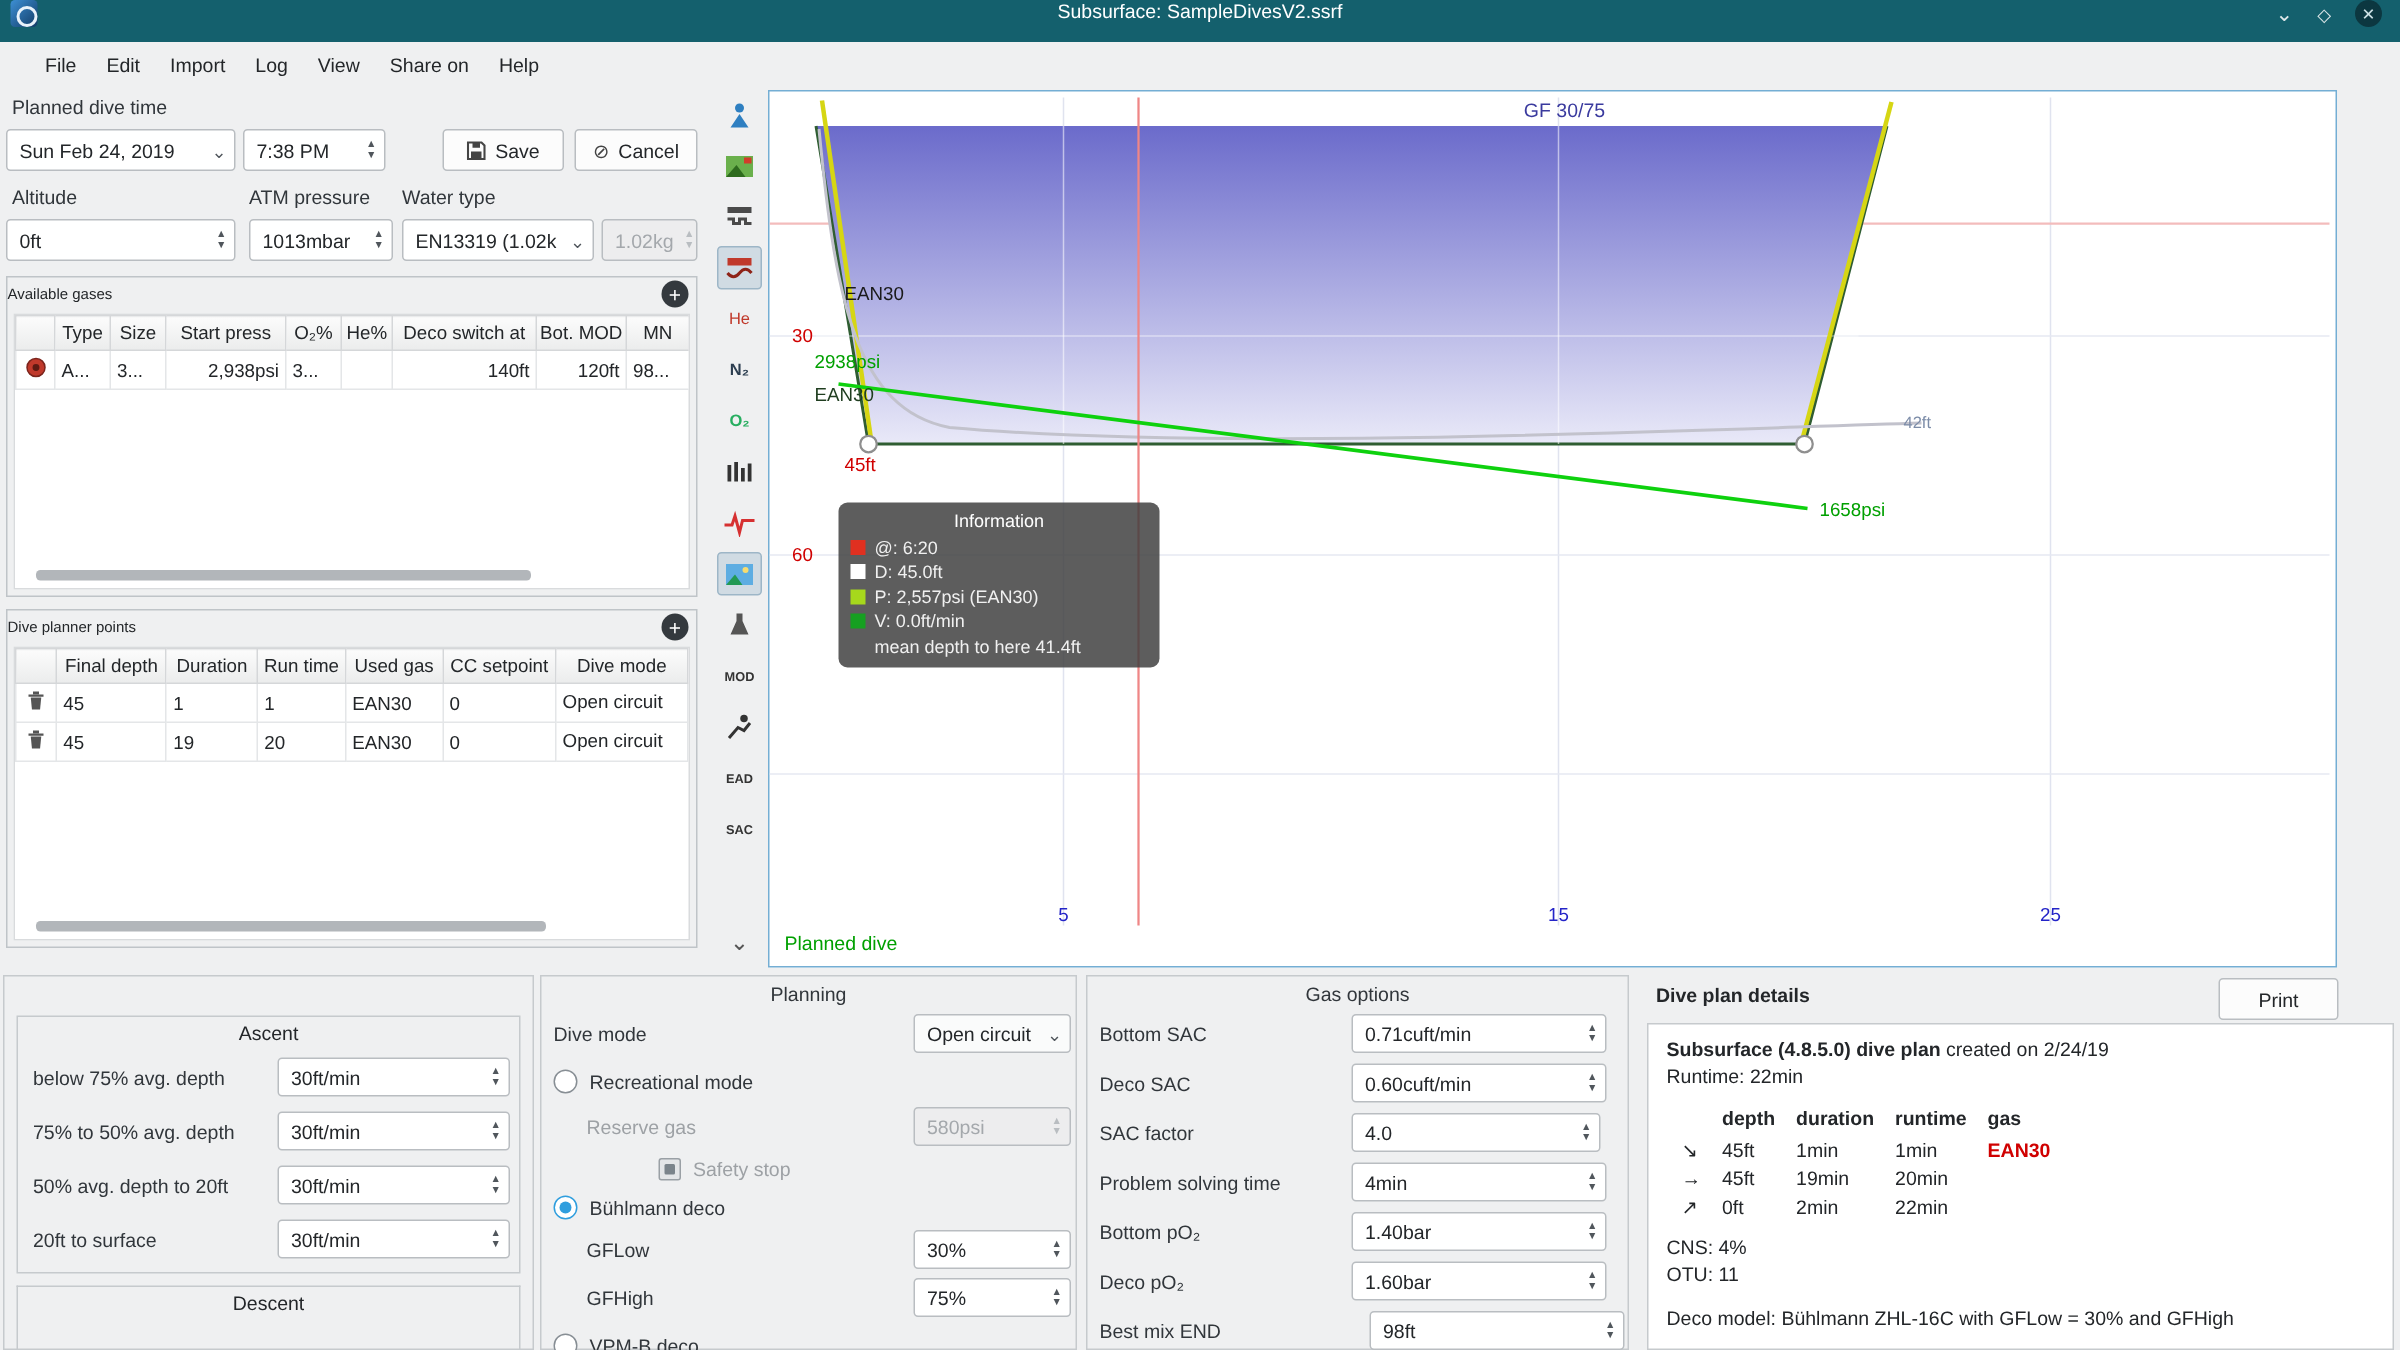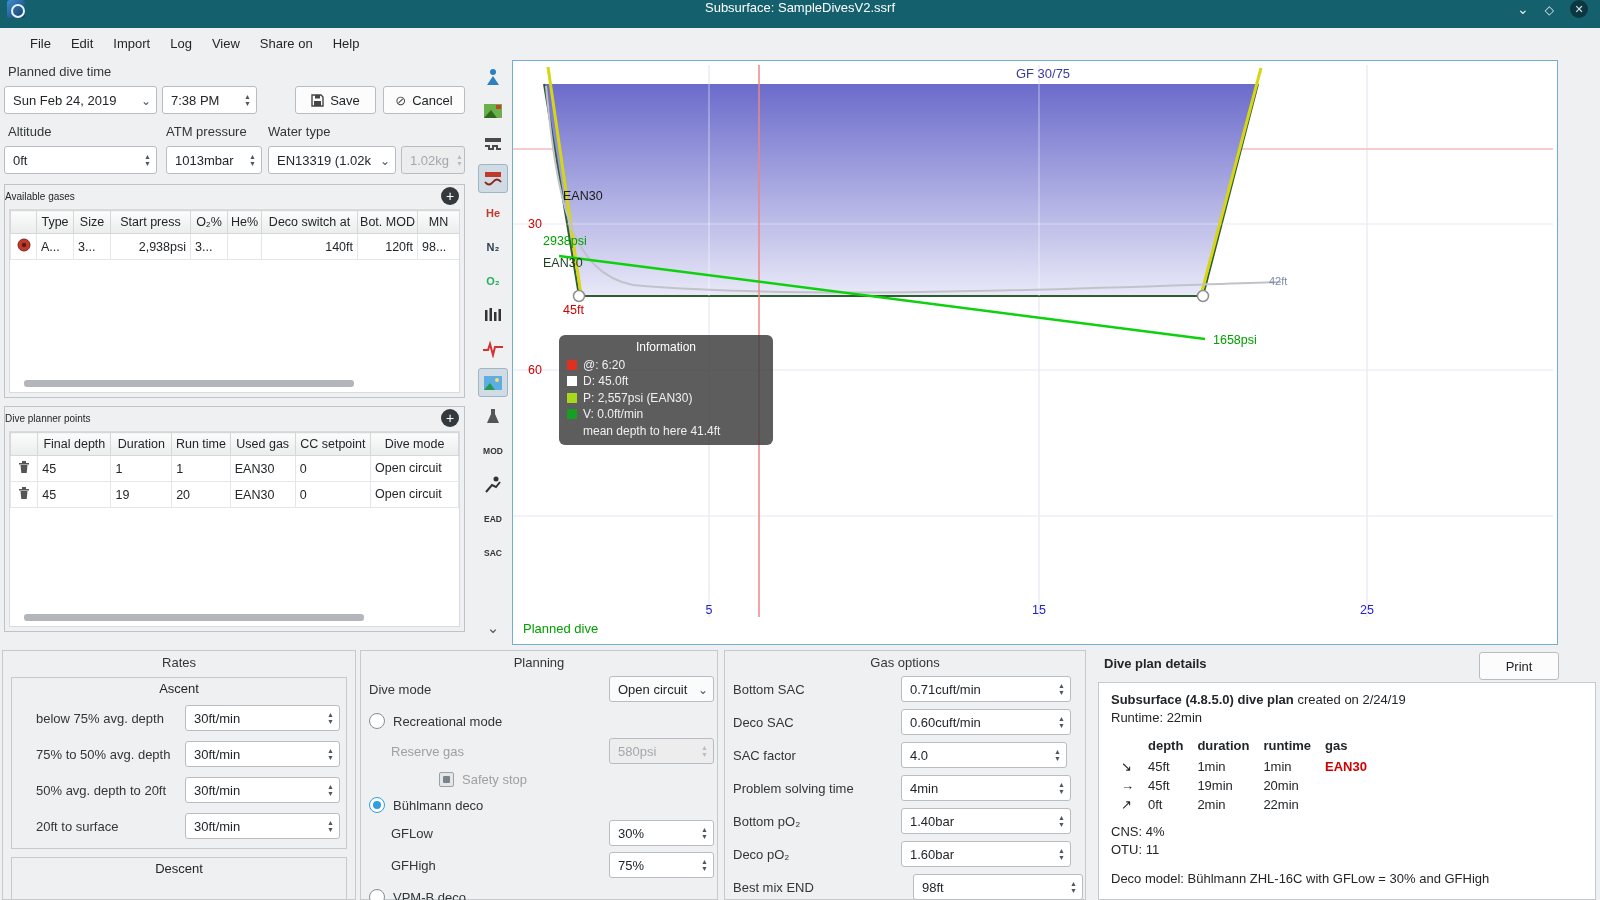--- a/index.html
+++ b/index.html
@@ -46,41 +46,41 @@
   .gbox-content{position:absolute;left:4px;top:24px;right:4px;bottom:4px;background:#fff;border:1px solid #d9dbdd;overflow:hidden}
   .tbl{border-collapse:collapse;table-layout:fixed;font-size:12.5px;width:100%}
   .tbl th{background:linear-gradient(#fcfcfc,#ebecec);border:1px solid #d5d7d9;font-weight:normal;padding:4px 2px;overflow:hidden;white-space:nowrap;text-align:center}
   .tbl td{border:1px solid #e4e6e8;padding:2px 4px;overflow:hidden;white-space:nowrap;background:#fff;height:26px}
   .hscroll{position:absolute;height:7px;border-radius:3px;background:#b2b6ba}
 
   
   .vtoolbar{position:absolute;left:473px;top:62px;width:40px;height:580px;display:flex;flex-direction:column;align-items:center;gap:5px}
   .ticon{width:30px;height:29px;display:flex;align-items:center;justify-content:center;border-radius:3px;font-size:11px;flex:0 0 auto}
   .ticon.sel{background:#d0dbe3;border:1px solid #9db6c7}
-  .t-he{color:#c0392b;font-weight:bold}
+  .t-he{color:#c0392b;font-weight:normal}
   .t-n2{color:#2c3e50;font-weight:bold}
   .t-o2{color:#27ae60;font-weight:bold}
   .t-tiny{font-size:8.5px;font-weight:bold;color:#333;letter-spacing:0}
   .t-chev{margin-top:auto;color:#555;font-size:15px}
 
   
   .chart{position:absolute;left:512px;top:60px;width:1046px;height:585px;background:#fff;border:1px solid #74aed4}
   .tooltip{position:absolute;left:46px;top:274px;width:214px;background:rgba(62,62,62,.84);border-radius:6px;color:#f0f0f0;font-size:12px;padding:4px 8px 6px;line-height:16.5px}
   .tt-title{text-align:center;color:#fff;margin-bottom:1px}
   .tt-row{display:flex;align-items:center;gap:6px}
   .sq{width:10px;height:10px;flex:0 0 10px}
   .sq-red{background:#e03020}.sq-white{background:#fff}.sq-lime{background:#a6d81c}.sq-green{background:#16a021}
 
   
   .panel{position:absolute;border:1px solid #c6cacd;background:#eff0f1}
   .panel-title{text-align:center;padding-top:4px;font-size:13px;color:#31363b}
   .subbox{position:absolute;border:1px solid #c6cacd}
   .subbox-title{text-align:center;padding-top:3px;font-size:13px}
   .prow{position:absolute;left:0;right:0;height:28px;display:flex;align-items:center}
-  .prow .label{margin-left:24px}
+  .prow .label{margin-left:10px}
   .details-content{position:absolute;left:4px;top:34px;width:498px;height:218px;background:#fff;border:1px solid #c6cacd;padding:8px 12px;font-size:13px;line-height:1.4}
   .b{font-weight:bold}
   .plan-tbl{border-collapse:collapse;margin:10px 0 8px 6px;font-size:13px}
   .plan-tbl th{font-weight:bold;text-align:left;padding:0 10px 2px 4px}
   .plan-tbl td{padding:0 10px 1px 4px}
   .gas-red{color:#d00000;font-weight:bold}
 </style>
 </head>
 <body>
 
@@ -395,21 +395,20 @@
           <span class="sq sq-green"></span>
           <span>V: 0.0ft/min</span>
         </div>
       <div class="tt-row" style="padding-left:16px">
           <span>mean depth to here 41.4ft</span>
         </div>
     </div>
   </div>
 
   <div class="panel" style="left:2px;top:650px;width:354px;height:250px">
-    <div class="panel-title">Rates</div>
     <div class="subbox" style="left:8px;top:26px;right:8px;height:172px">
       <div class="subbox-title">Ascent</div>
       <div class="prow" style="top:26px">
         <span class="label">below 75% avg. depth</span>
         <div class="spin small" style="right:6px;width:155px;position:absolute">
             <span>30ft/min</span>
             <span class="arrows"></span>
           </div>
       </div>
       <div class="prow" style="top:62px">

